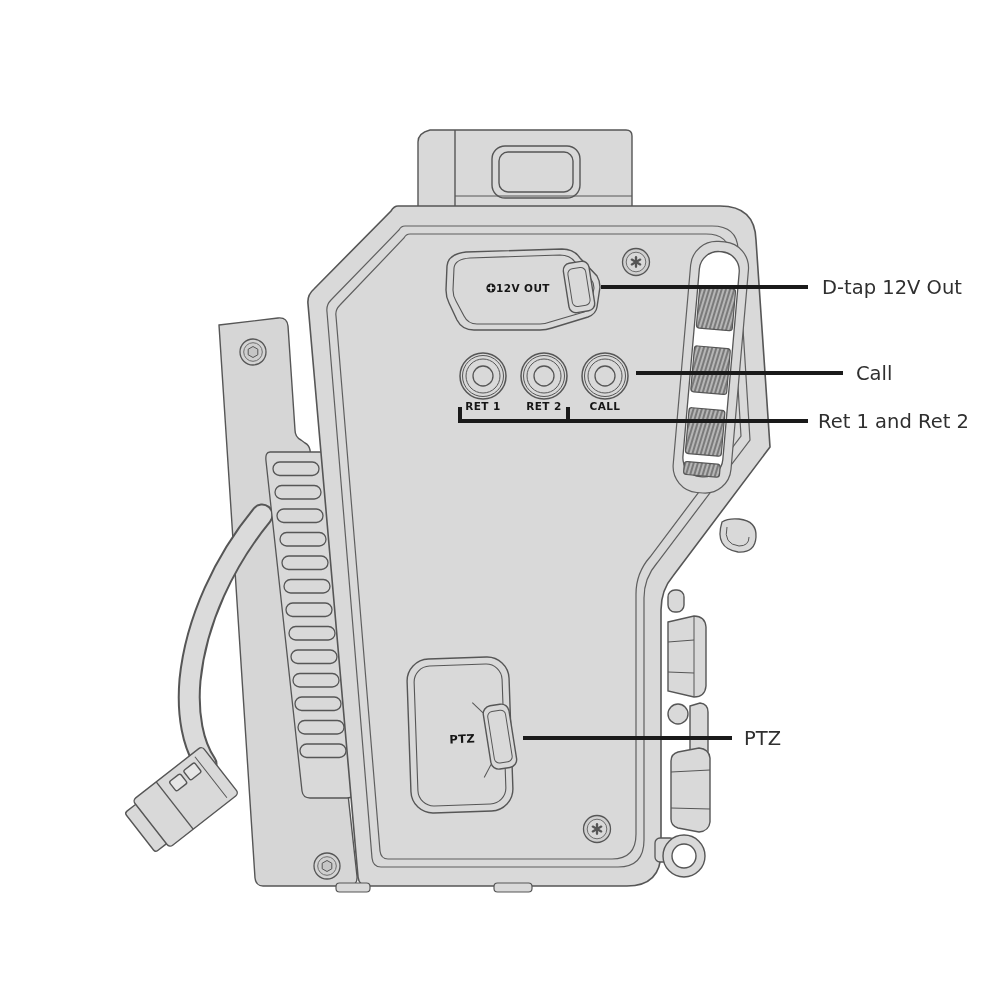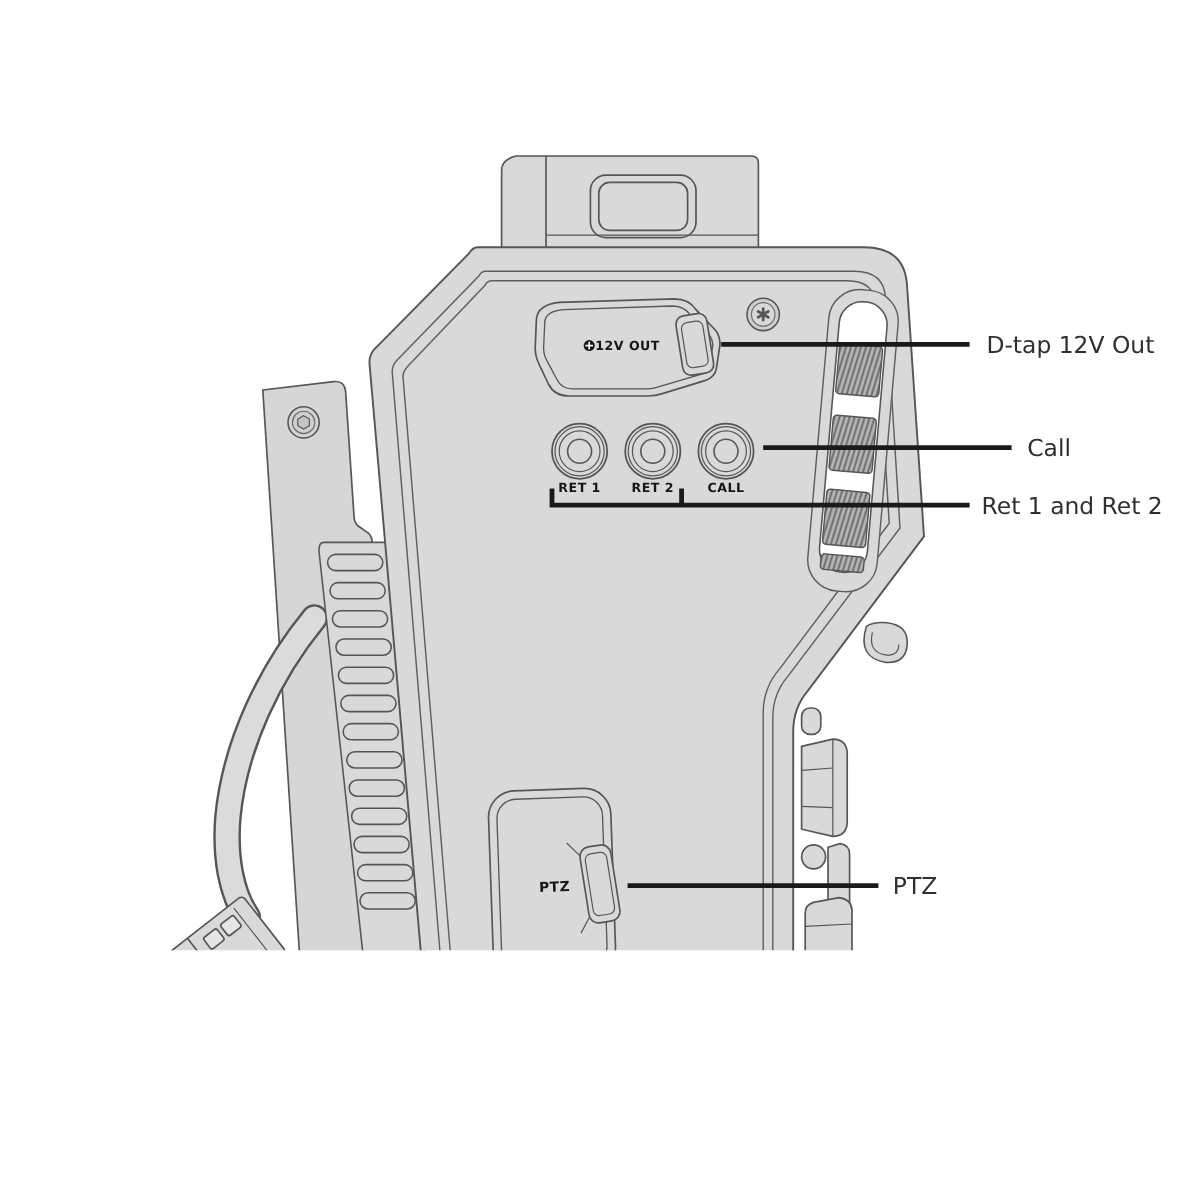--- a/index.html
+++ b/index.html
@@ -1,18 +1,18 @@
 <!DOCTYPE html>
 <html><head>
 <meta charset="utf-8">
 <style>
   html,body{margin:0;padding:0;background:#ffffff;}
   .stage{
     position:relative;
-    width:1000px;height:792px;
+    width:1000px;height:1000px;
     background:#ffffff;
     font-family:"DejaVu Sans", sans-serif;
     overflow:hidden;
   }
   .stage svg{position:absolute;left:0;top:0;}
   .callout-label{
     font-family:"DejaVu Sans", sans-serif;
     font-size:19.5px;
     fill:#2f2f2f;
   }

